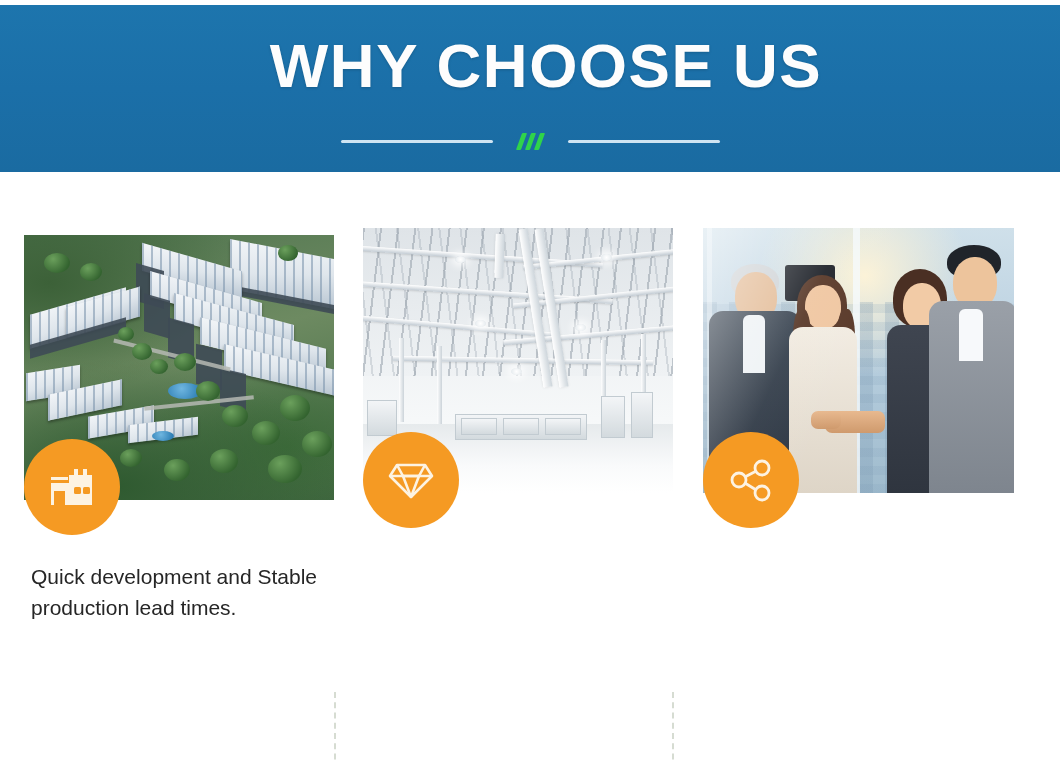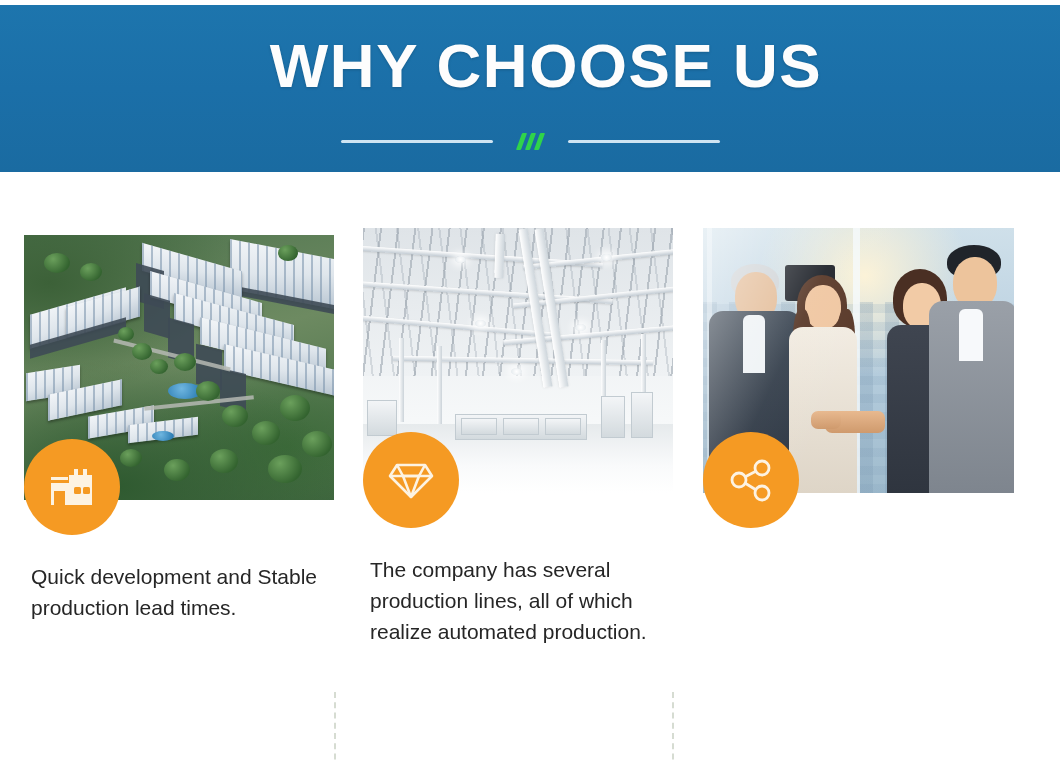--- a/index.html
+++ b/index.html
@@ -419,21 +419,20 @@
         <svg width="48" height="44" viewBox="0 0 48 44" fill="none" stroke="#fdf3e2" stroke-width="2.6" stroke-linejoin="round">
           <path d="M10 7 H38 L45 18 L24 39 L3 18 Z"></path>
           <path d="M3 18 H45"></path>
           <path d="M10 7 L16 18 L24 39"></path>
           <path d="M38 7 L32 18 L24 39"></path>
           <path d="M16 18 H32"></path>
         </svg>
       </span>
     </div>
 
-    <div class="caption">The company has several production lines, all of which realize automated production.</div>
   </div>
 
   <div class="card c3">
 
     <div class="card-photo">
       <div class="ph-office">
         <div class="city"></div>
         <div class="mullion" style="left:150px;"></div>
         <div class="mullion" style="left:4px;width:5px;opacity:.55;"></div>
 

